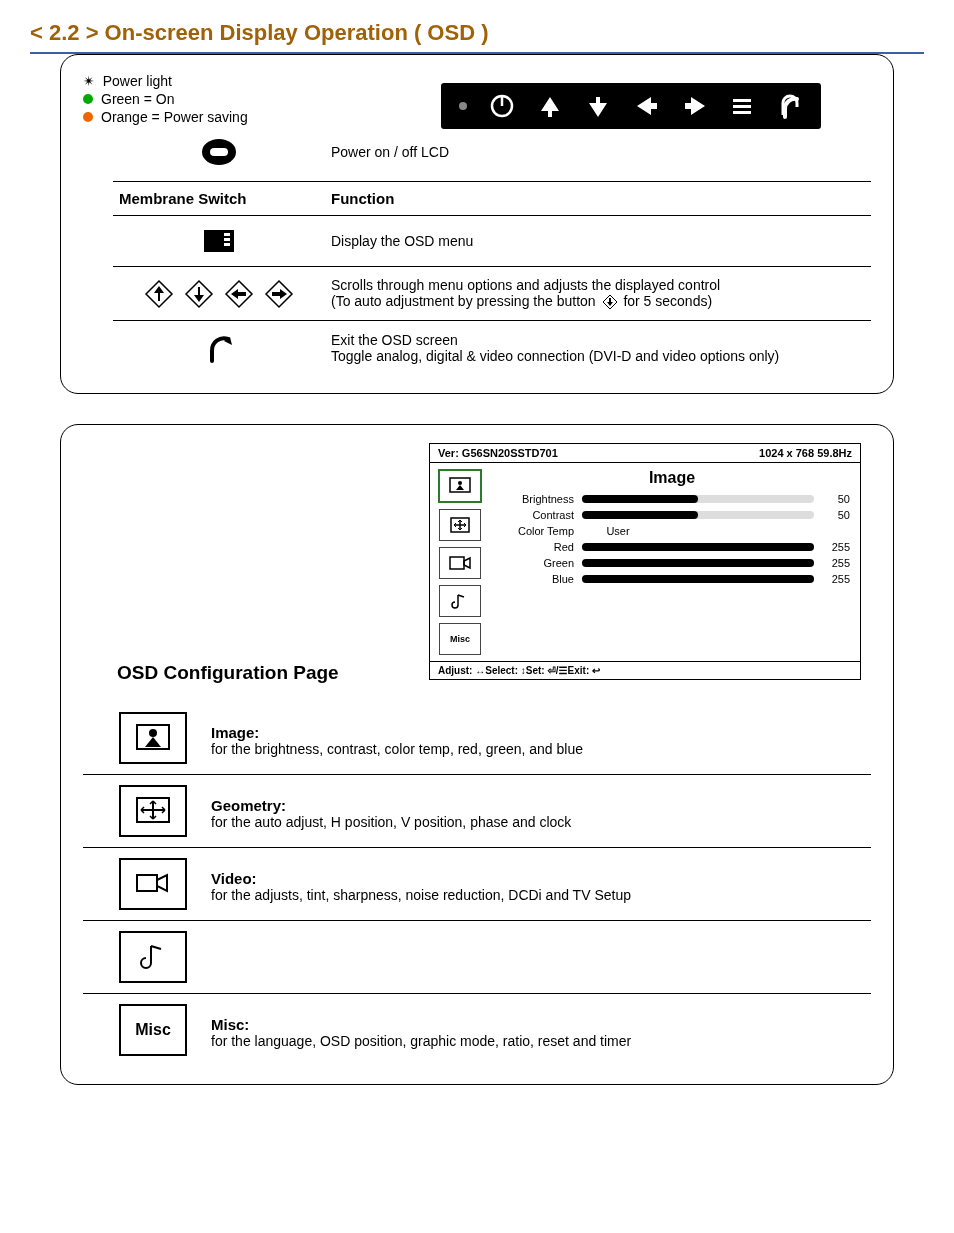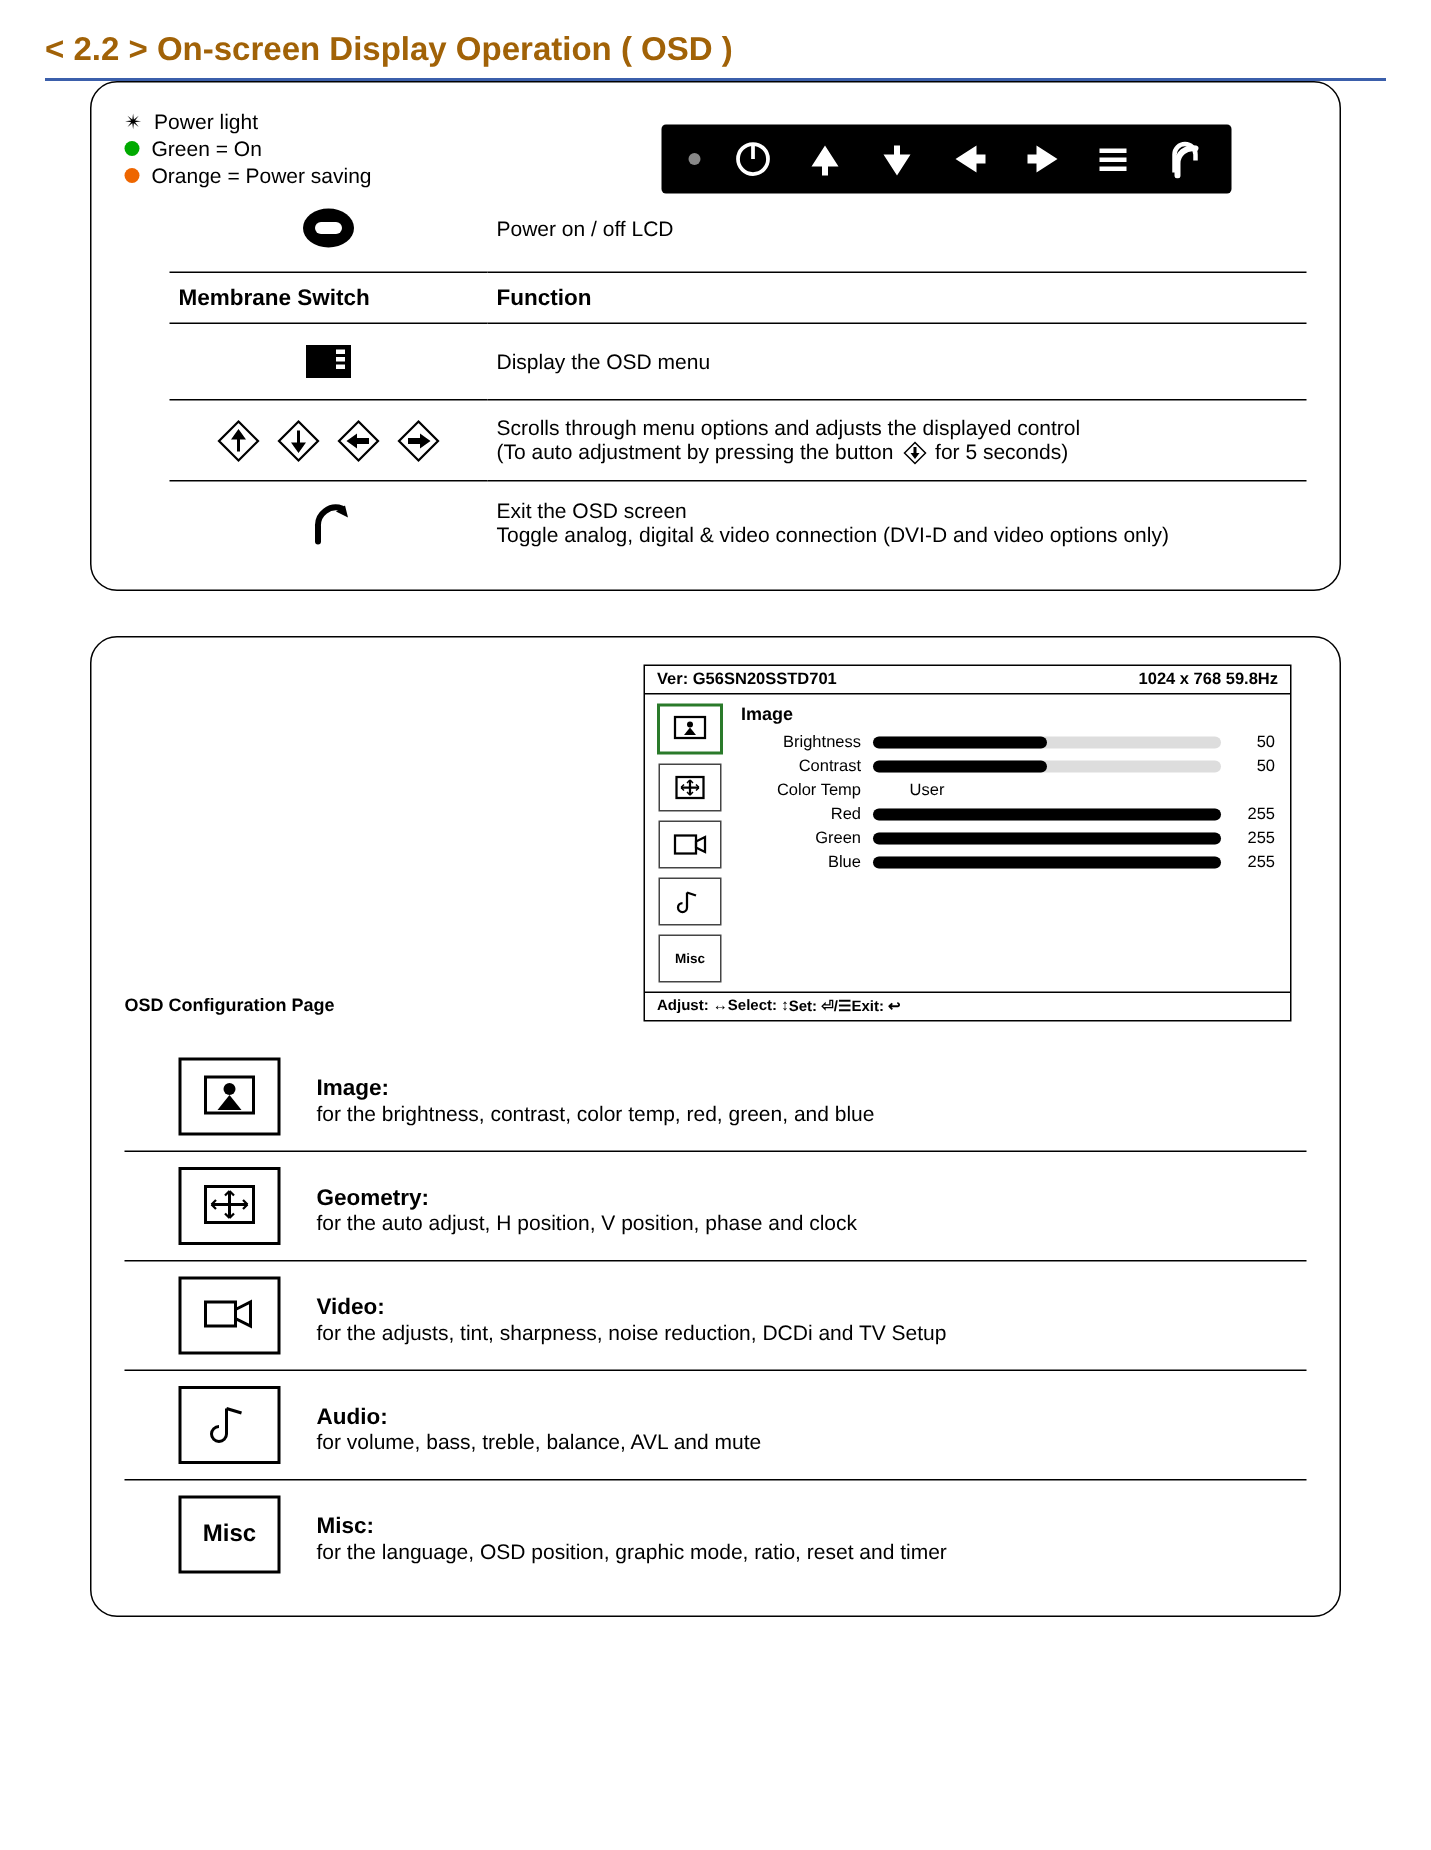--- a/index.html
+++ b/index.html
@@ -59,21 +59,21 @@
 
   
   .mtbl { width:100%; border-collapse:collapse; margin-left:30px; margin-right:10px; width:calc(100% - 30px);}
   .mtbl th { text-align:left; font-size:15px; padding:8px 6px; border-bottom:1px solid #000;}
   .mtbl td { padding:10px 6px; font-size:14px; border-bottom:1px solid #000; vertical-align:middle;}
   .mtbl tr:last-child td { border-bottom:none; }
   .mcell-icons { display:flex; gap:10px; align-items:center; justify-content:center; }
   .inline-icon { display:inline-block; vertical-align:middle; margin:0 2px;}
 
   
-  .osd-title { font-size:12px; font-weight:bold; margin-top:-18px; margin-bottom:12px;}
+  .osd-title { font-size:19px; font-weight:bold; margin-top:-18px; margin-bottom:12px;margin-left:34px;}
   .osd-box {
     width:430px;
     margin-left:auto;
     margin-right:10px;
     border:1px solid #000;
     font-size:11px;
   }
   .osd-head {
     display:flex; justify-content:space-between; padding:3px 8px; border-bottom:1px solid #000;
     font-weight:bold;
@@ -81,21 +81,21 @@
   .osd-body { display:flex; }
   .osd-tabs {
     width:52px; padding:6px 4px; display:flex; flex-direction:column; gap:6px; align-items:center;
   }
   .osd-tab {
     width:40px; height:30px; border:1px solid #444; display:flex; align-items:center; justify-content:center;
     font-size:9px; font-weight:bold;
   }
   .osd-tab.selected { border:2px solid #2a7a2a; }
   .osd-main { flex:1; padding:6px 10px 4px 4px; }
-  .osd-main h4 { margin:0 0 6px 0; font-size:12px; }
+  .osd-main h4 { margin:0 0 6px 0; font-size:16px; text-align:center;}
   .osd-row { display:flex; align-items:center; gap:8px; margin:4px 0; font-size:11px;}
   .osd-label { width:80px; text-align:right; }
   .osd-bar { flex:1; height:8px; background:#ddd; position:relative; border-radius:4px;}
   .osd-fill { position:absolute; top:0; left:0; bottom:0; background:#000; border-radius:4px;}
   .osd-val { width:28px; text-align:right;}
   .osd-foot { display:flex; justify-content:flex-start; padding:3px 8px; border-top:1px solid #000; font-size:10px; font-weight:bold;}
   .osd-colortemp-val { width:60px; text-align:center; padding-left:6px;}
 
   
   .cfg { margin-top:18px; }
@@ -393,21 +393,20 @@
         <div class="cfg-text"><b>Video:</b><br><span>for the adjusts, tint, sharpness, noise reduction, DCDi and TV Setup</span></div>
       </div>
 
       <div class="cfg-row">
         <div class="cfg-icon">
           <svg width="40" height="32">
               <path d="M18 5 L18 22 A5 5 0 1 1 13 17" fill="none" stroke="#000" stroke-width="2"></path>
               <path d="M18 5 L28 8" stroke="#000" stroke-width="2"></path>
             </svg>
         </div>
-        <div class="cfg-text"><b>Audio:</b><br><span>for volume, bass, treble, balance, AVL and mute</span></div>
       </div>
 
       <div class="cfg-row">
         <div class="cfg-icon" style="font-weight:bold;font-size:16px;">
           <span>Misc</span>
         </div>
         <div class="cfg-text"><b>Misc:</b><br><span>for the language, OSD position, graphic mode, ratio, reset and timer</span></div>
       </div>
     </div>
   </div>

